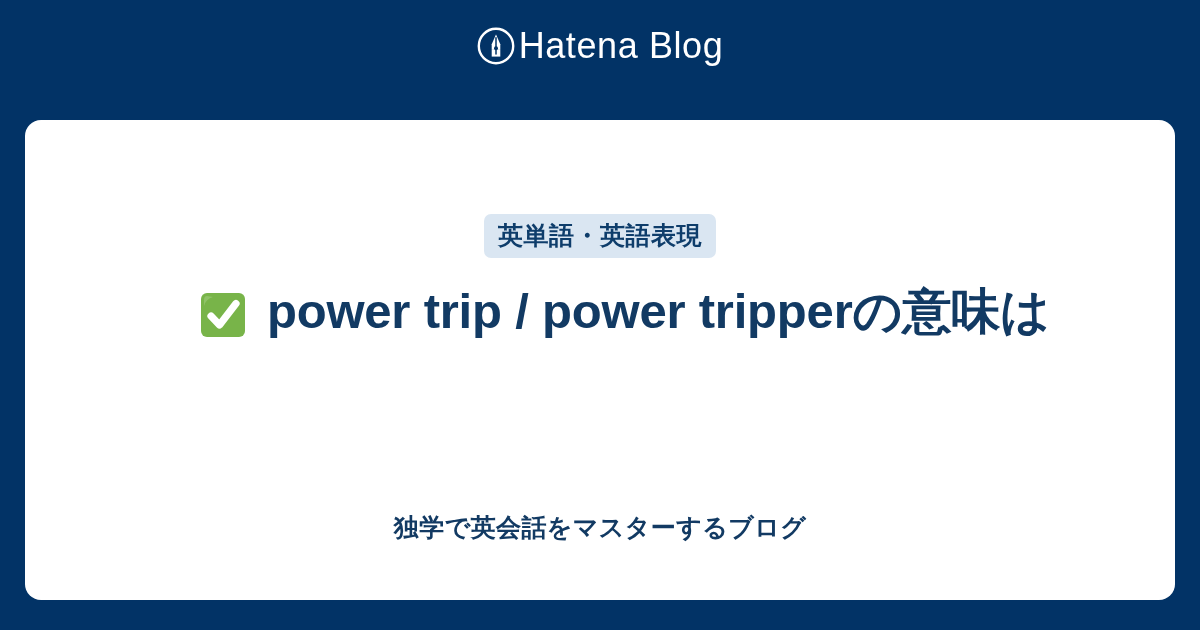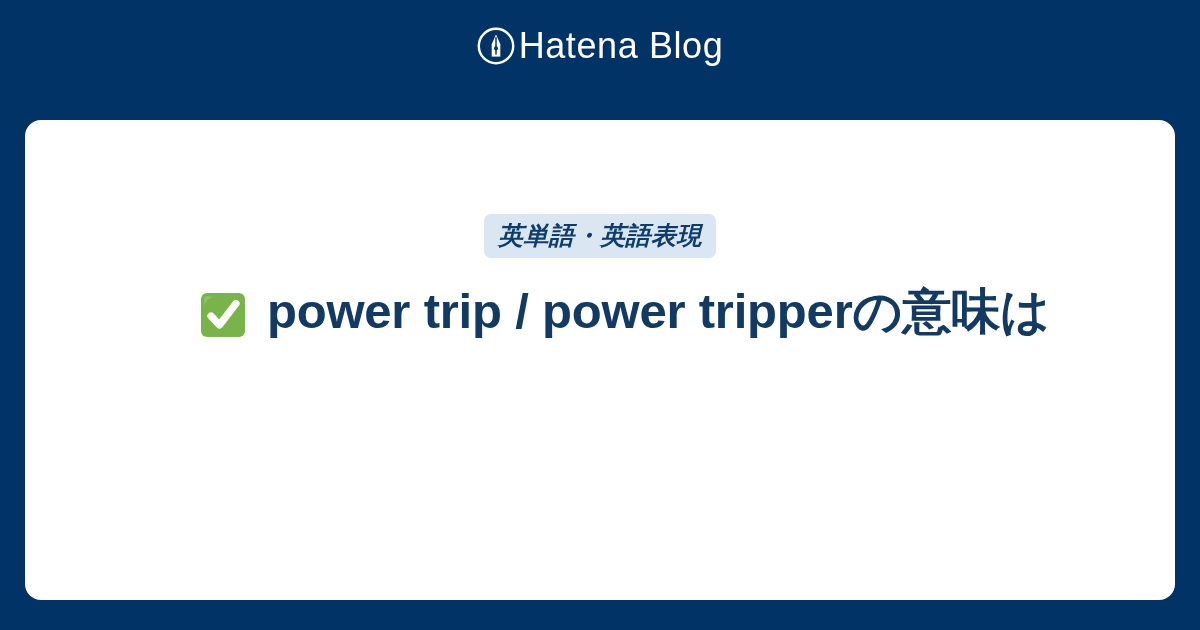--- a/index.html
+++ b/index.html
@@ -67,21 +67,20 @@
     margin-top: 94px;
     background: #dae6f2;
     color: #0e3d6b;
     border-radius: 7px;
     font-size: 25px;
     font-weight: 700;
     line-height: 1;
     padding: 9px 14px 10px 14px;
     letter-spacing: 0.5px;
     white-space: nowrap;
-    font-style: italic;
   }
 
   .entry-title {
     margin-top: 22px;
     width: 900px;
     text-align: right;
     color: #123a63;
     font-size: 49px;
     font-weight: 700;
     line-height: 1.28;
@@ -137,16 +136,17 @@
     <div class="entry-title">
       <span class="title-emoji-wrap">
         <svg class="title-emoji" viewBox="0 0 50 50" xmlns="http://www.w3.org/2000/svg" aria-hidden="true">
           <rect x="3" y="3" width="44" height="44" rx="6" ry="6" fill="#78b449"></rect>
           <path d="M9 6 Q6 6 6 10 L6 16 Q8 9 15 7 Z" fill="#93c46c" opacity="0.85"></path>
           <path d="M13 26 L21.5 35 L38 13.5" fill="none" stroke="#ffffff" stroke-width="7.2" stroke-linecap="round" stroke-linejoin="round"></path>
         </svg>
       </span><span>power trip / power tripper</span><wbr><span>の意味は</span>
     </div>
 
+    <div class="blog-name">独学で英会話をマスターするブログ</div>
 
   </div>
 
 </div>
 
 </body></html>

